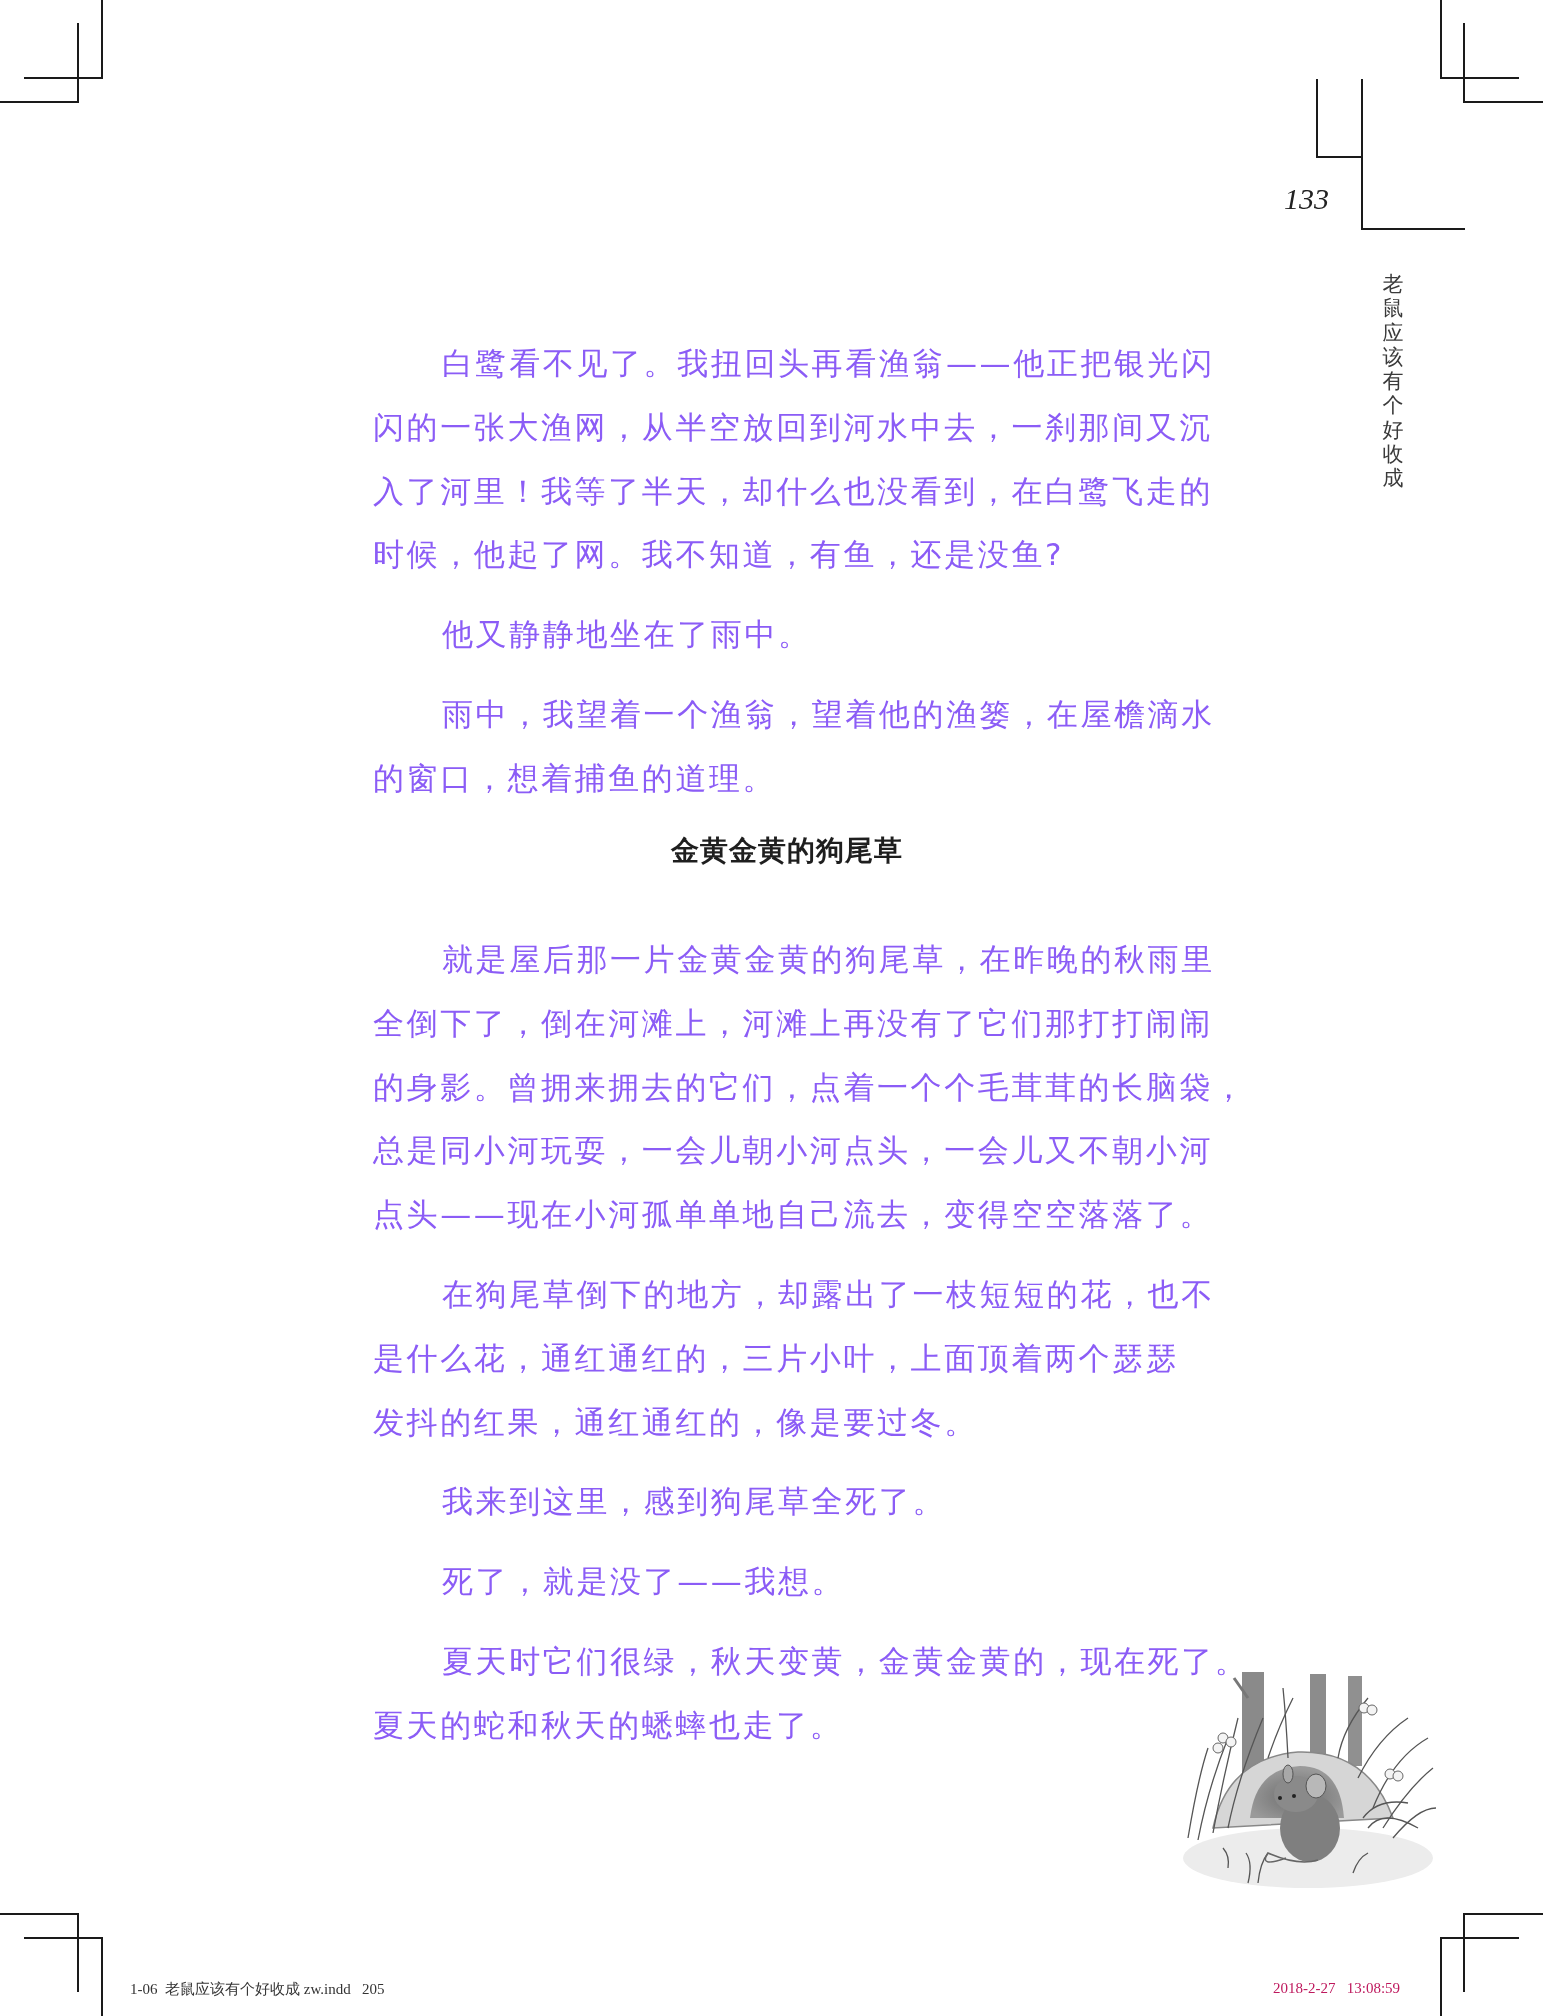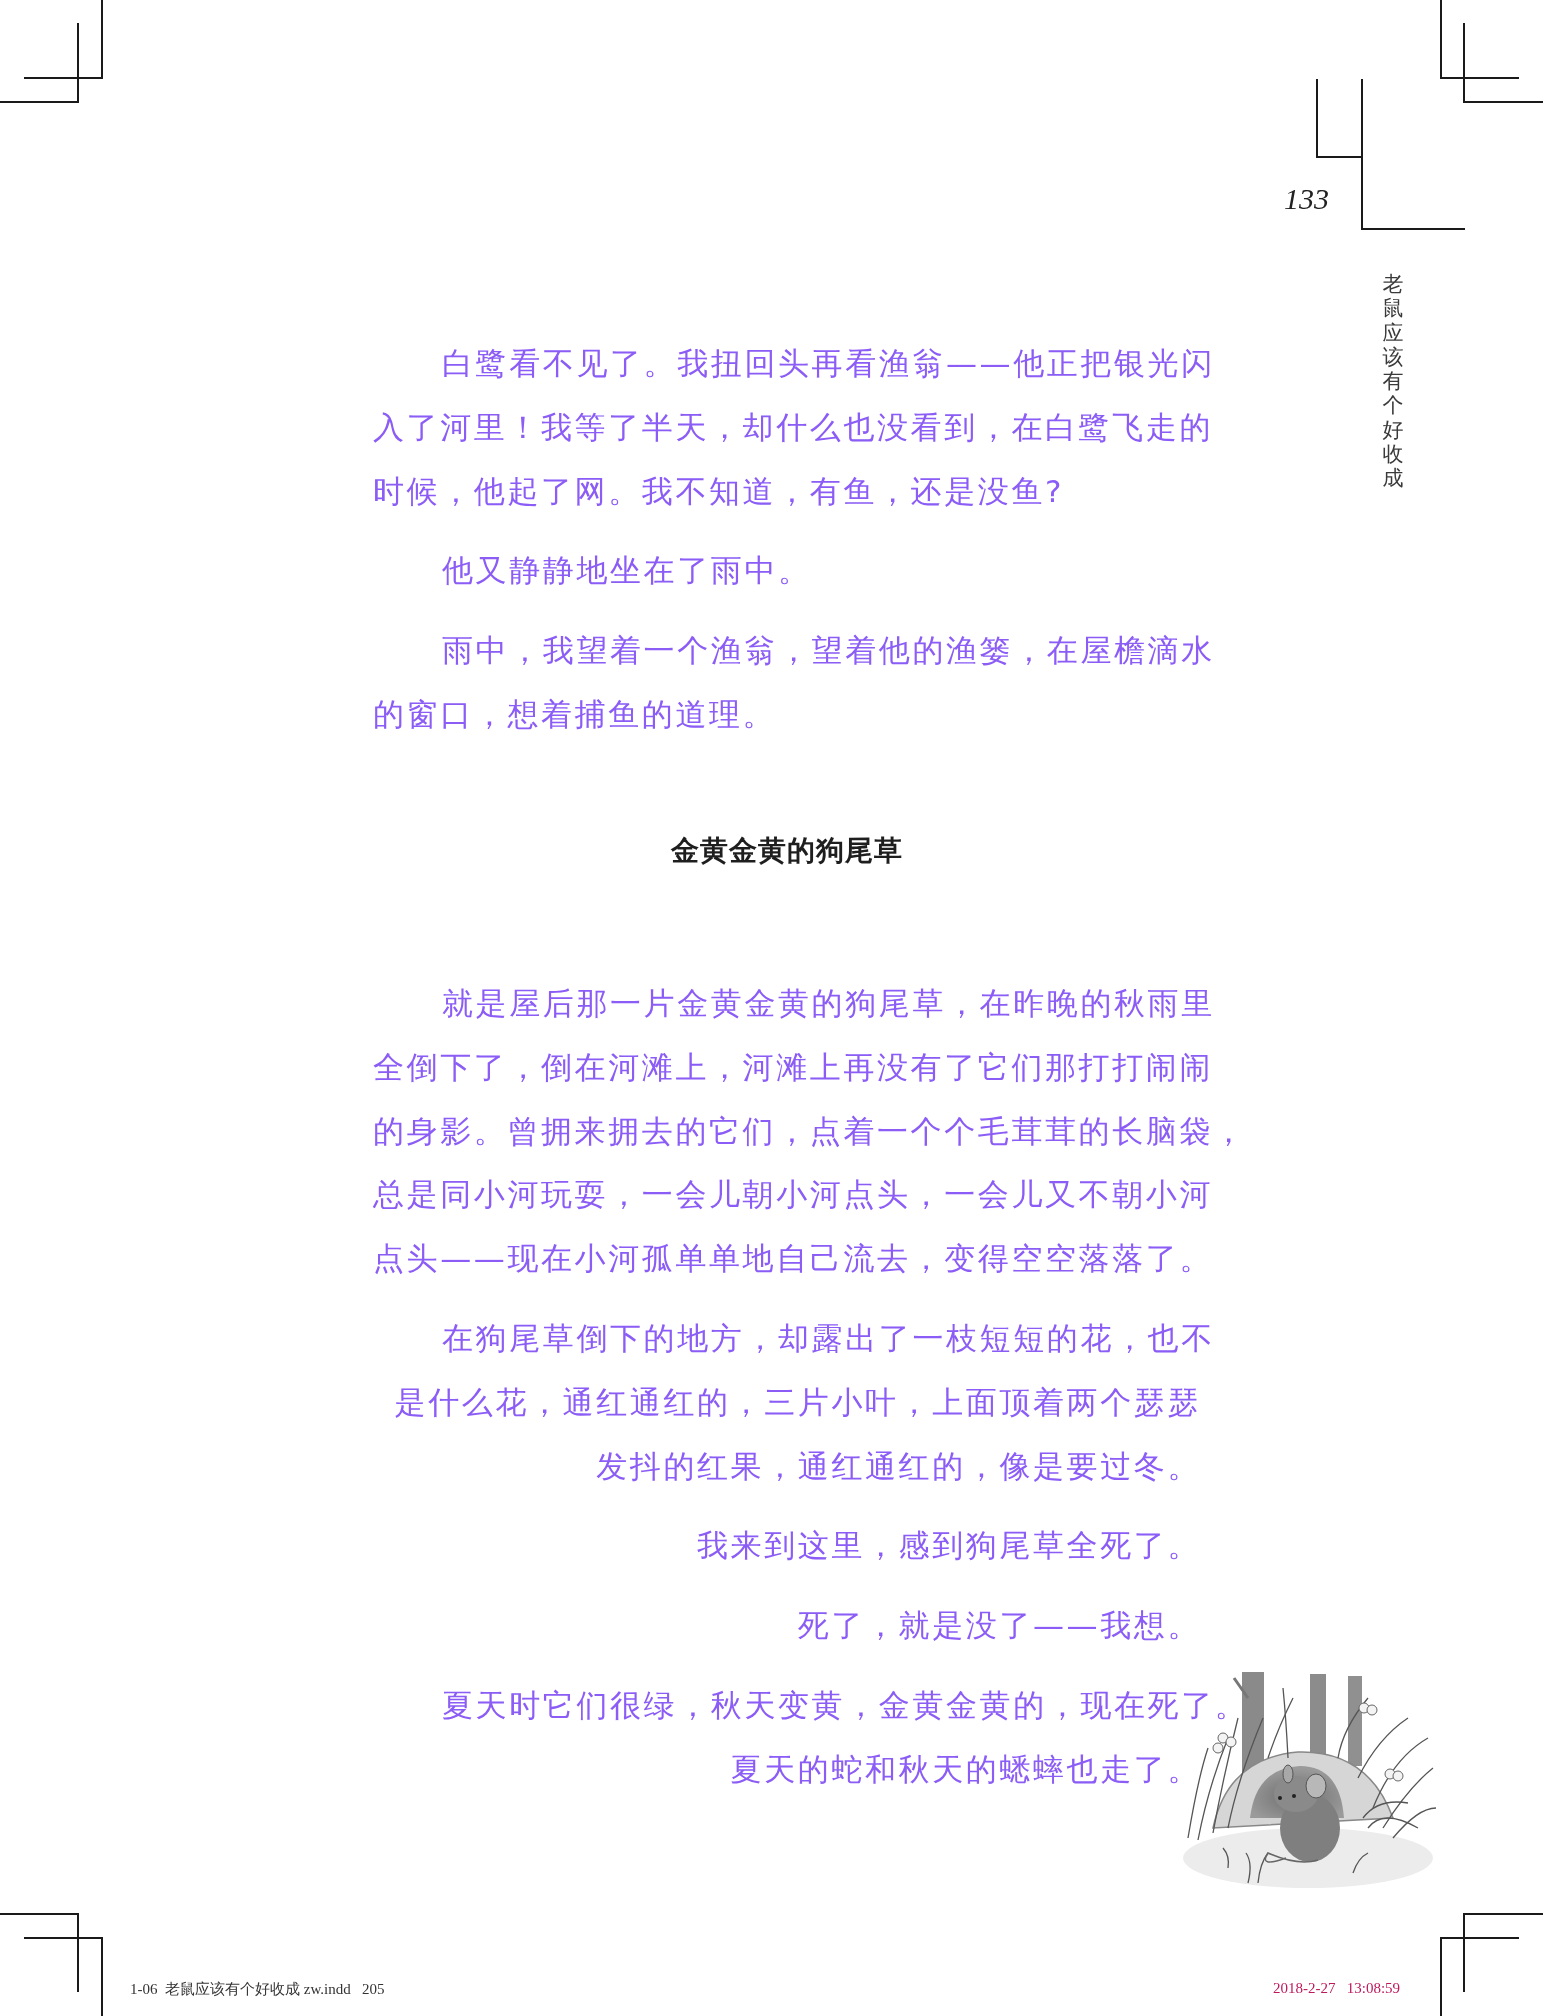--- a/index.html
+++ b/index.html
@@ -13,21 +13,21 @@
   .running-title { position: absolute; left: 1380px; top: 272px; width: 26px;
                    font-size: 21px; line-height: 24.3px; color: #3a3a3a; text-align: center; }
   .running-title span { display: block; }
   .body-text { position: absolute; left: 357px; top: 316px; width: 860px; }
   .para { margin: 16px; font-size: 31px; line-height: 63.8px; letter-spacing: 2.6px;
           text-indent: 69px; color: #8b5cf6; word-break: break-all; }
   .line { display: block; white-space: nowrap; }
   .para .line:first-child { padding-left: 0; }
   .section-title { position: absolute; left: 357px; top: 832px; width: 860px; text-align: center;
                    font-size: 28px; font-weight: bold; color: #1e1e1e; letter-spacing: 1px; }
-  .body2 { top: 956px; text-align: right; }
+  .body2 { top: 912px; }
   .illustration { position: absolute; left: 1168px; top: 1658px; width: 272px; height: 236px; }
   .footer-left { position: absolute; left: 130px; top: 1980px; font-family: "Liberation Serif", "DejaVu Serif", serif;
                  font-size: 15px; color: #333; white-space: pre; }
   .footer-right { position: absolute; left: 1273px; top: 1980px; font-family: "Liberation Serif", "DejaVu Serif", serif;
                   font-size: 15px; color: #be185d; white-space: pre; }
 </style>
 </head>
 <body>
 
 <div>
@@ -75,20 +75,21 @@
   <span>有</span>
   <span>个</span>
   <span>好</span>
   <span>收</span>
   <span>成</span>
 </div>
 
 <div class="body-text">
   <p class="para">
     <span class="line">白鹭看不见了。我扭回头再看渔翁——他正把银光闪</span>
+    <span class="line" style="text-indent:0">闪的一张大渔网，从半空放回到河水中去，一刹那间又沉</span>
     <span class="line" style="text-indent:0">入了河里！我等了半天，却什么也没看到，在白鹭飞走的</span>
     <span class="line" style="text-indent:0">时候，他起了网。我不知道，有鱼，还是没鱼?</span>
   </p>
   <p class="para">
     <span class="line">他又静静地坐在了雨中。</span>
   </p>
   <p class="para">
     <span class="line">雨中，我望着一个渔翁，望着他的渔篓，在屋檐滴水</span>
     <span class="line" style="text-indent:0">的窗口，想着捕鱼的道理。</span>
   </p>

